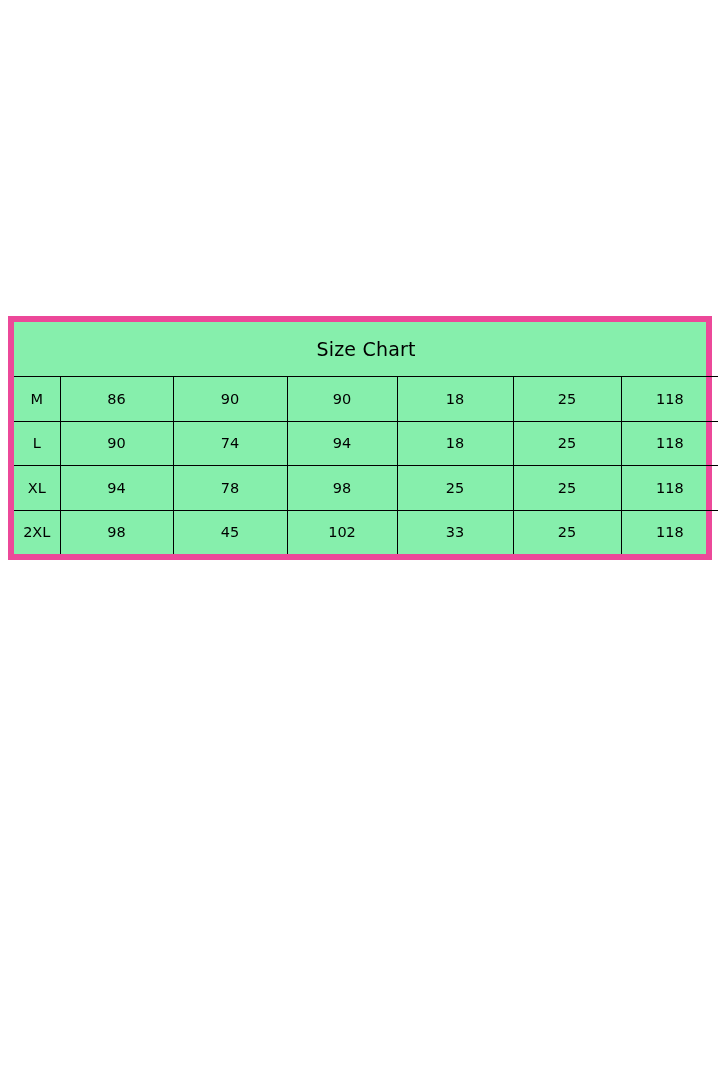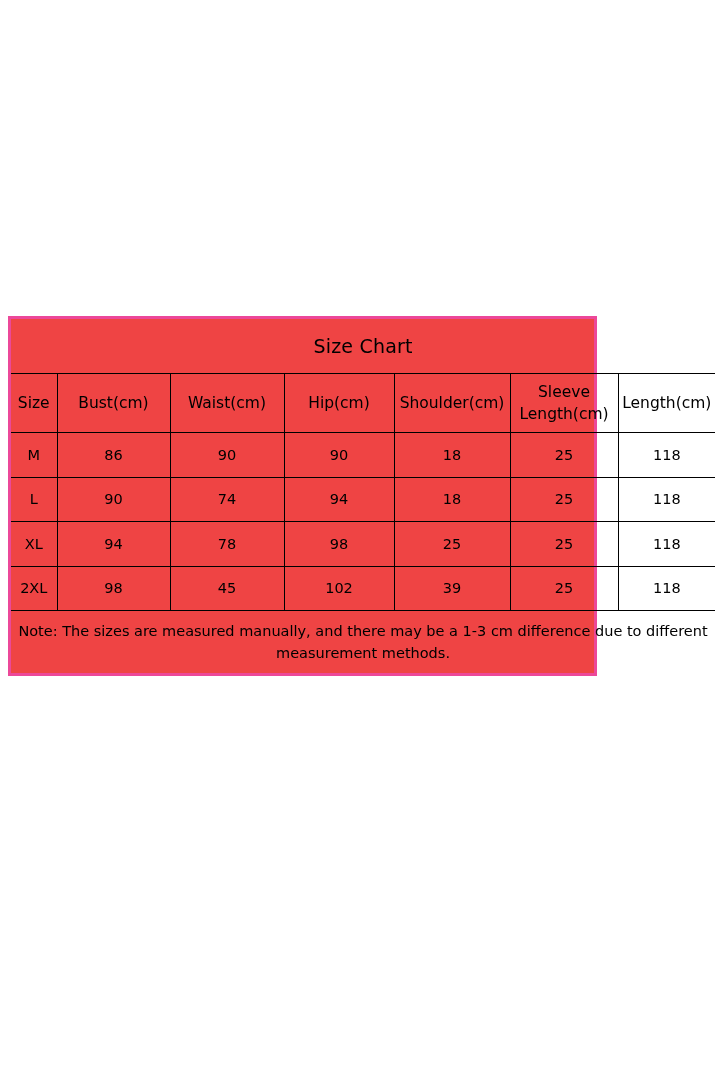--- a/index.html
+++ b/index.html
@@ -12,24 +12,24 @@
     height: 1080px;
     position: relative;
     font-family: "DejaVu Sans", "Liberation Sans", sans-serif;
     color: #000000;
     overflow: hidden;
   }
   .chart-wrap {
     position: absolute;
     left: 8px;
     top: 316px;
-    width: 589px;
+    width: 704px;
     box-sizing: border-box;
-    border: 3px solid #ec4899;
-    background: #ef4444;
+    border: 6px solid #ec4899;
+    background: #86efac;
   }
   table.size-chart {
     width: 100%;
     border-collapse: collapse;
     table-layout: fixed;
   }
   table.size-chart td,
   table.size-chart th {
     border: 1px solid #000000;
     text-align: center;
@@ -95,32 +95,20 @@
         <col class="c-waist">
         <col class="c-hip">
         <col class="c-shoulder">
         <col class="c-sleeve">
         <col class="c-length">
     </colgroup>
     <tbody>
       <tr>
         <td class="title-cell" colspan="7">Size Chart</td>
       </tr>
-      <tr class="head-row">
-        <th>Size</th>
-        <th>Bust(cm)</th>
-        <th>Waist(cm)</th>
-        <th>Hip(cm)</th>
-        <th>Shoulder(cm)</th>
-        <th>
-          <span>Sleeve</span><br>
-          <span>Length(cm)</span>
-        </th>
-        <th>Length(cm)</th>
-      </tr>
 
       <tr class="data-row">
         <td>M</td>
         <td>86</td>
         <td>90</td>
         <td>90</td>
         <td>18</td>
         <td>25</td>
         <td>118</td>
       </tr>
@@ -140,23 +128,20 @@
         <td>98</td>
         <td>25</td>
         <td>25</td>
         <td>118</td>
       </tr>
       <tr class="data-row">
         <td>2XL</td>
         <td>98</td>
         <td>45</td>
         <td>102</td>
-        <td>39</td>
+        <td>33</td>
         <td>25</td>
         <td>118</td>
       </tr>
 
-      <tr>
-        <td class="note-cell" colspan="7">Note: The sizes are measured manually, and there may be a 1-3 cm difference due to different measurement methods.</td>
-      </tr>
     </tbody>
   </table>
 </div>
 
 </body></html>

